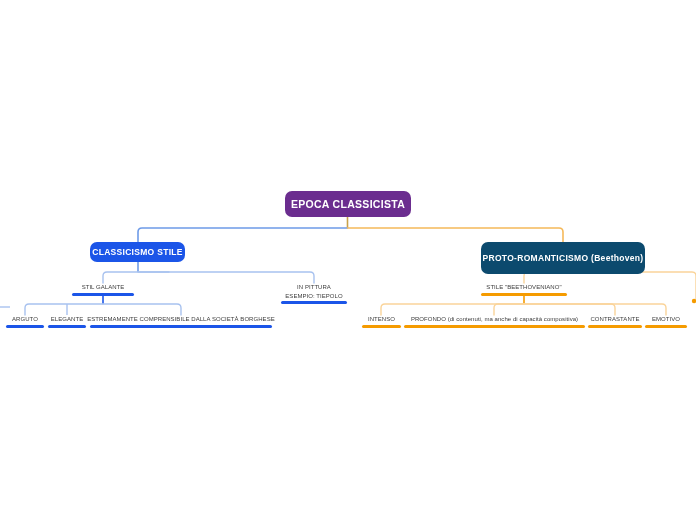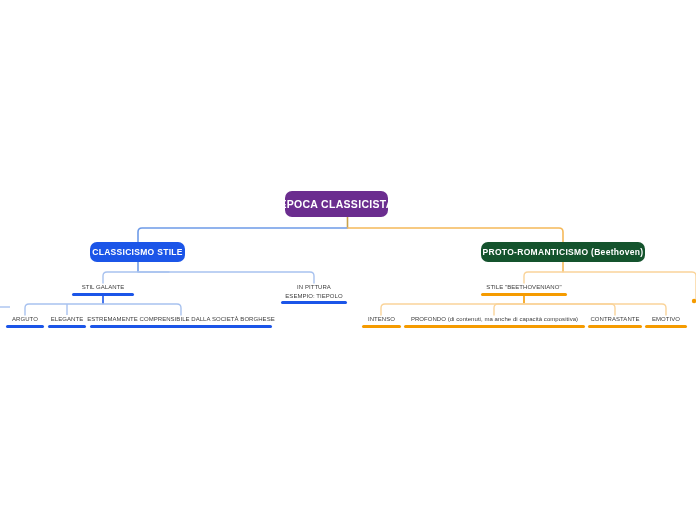--- a/index.html
+++ b/index.html
@@ -41,41 +41,41 @@
     border-radius: 7px;
     color: #ffffff;
     font-weight: bold;
     letter-spacing: 0.3px;
     white-space: nowrap;
   }
 
   #node-root {
     left: 285px;
     top: 191px;
-    width: 103px;
+    width: 126px;
     height: 26px;
     background: #6B2D8F;
     font-size: 10.5px;
   }
 
   #node-classicismo {
     left: 90px;
     top: 242px;
     width: 95px;
     height: 20px;
     background: #1B55E8;
     font-size: 8.5px;
   }
 
   #node-protoromanticismo {
     left: 481px;
     top: 242px;
     width: 164px;
-    height: 20px;
-    background: #14532d;
+    height: 32px;
+    background: #0c4a6e;
     font-size: 8.5px;
     text-align: center;
   }
 
   
   .bar-node {
     position: absolute;
     box-sizing: border-box;
     display: flex;
     flex-direction: column;

